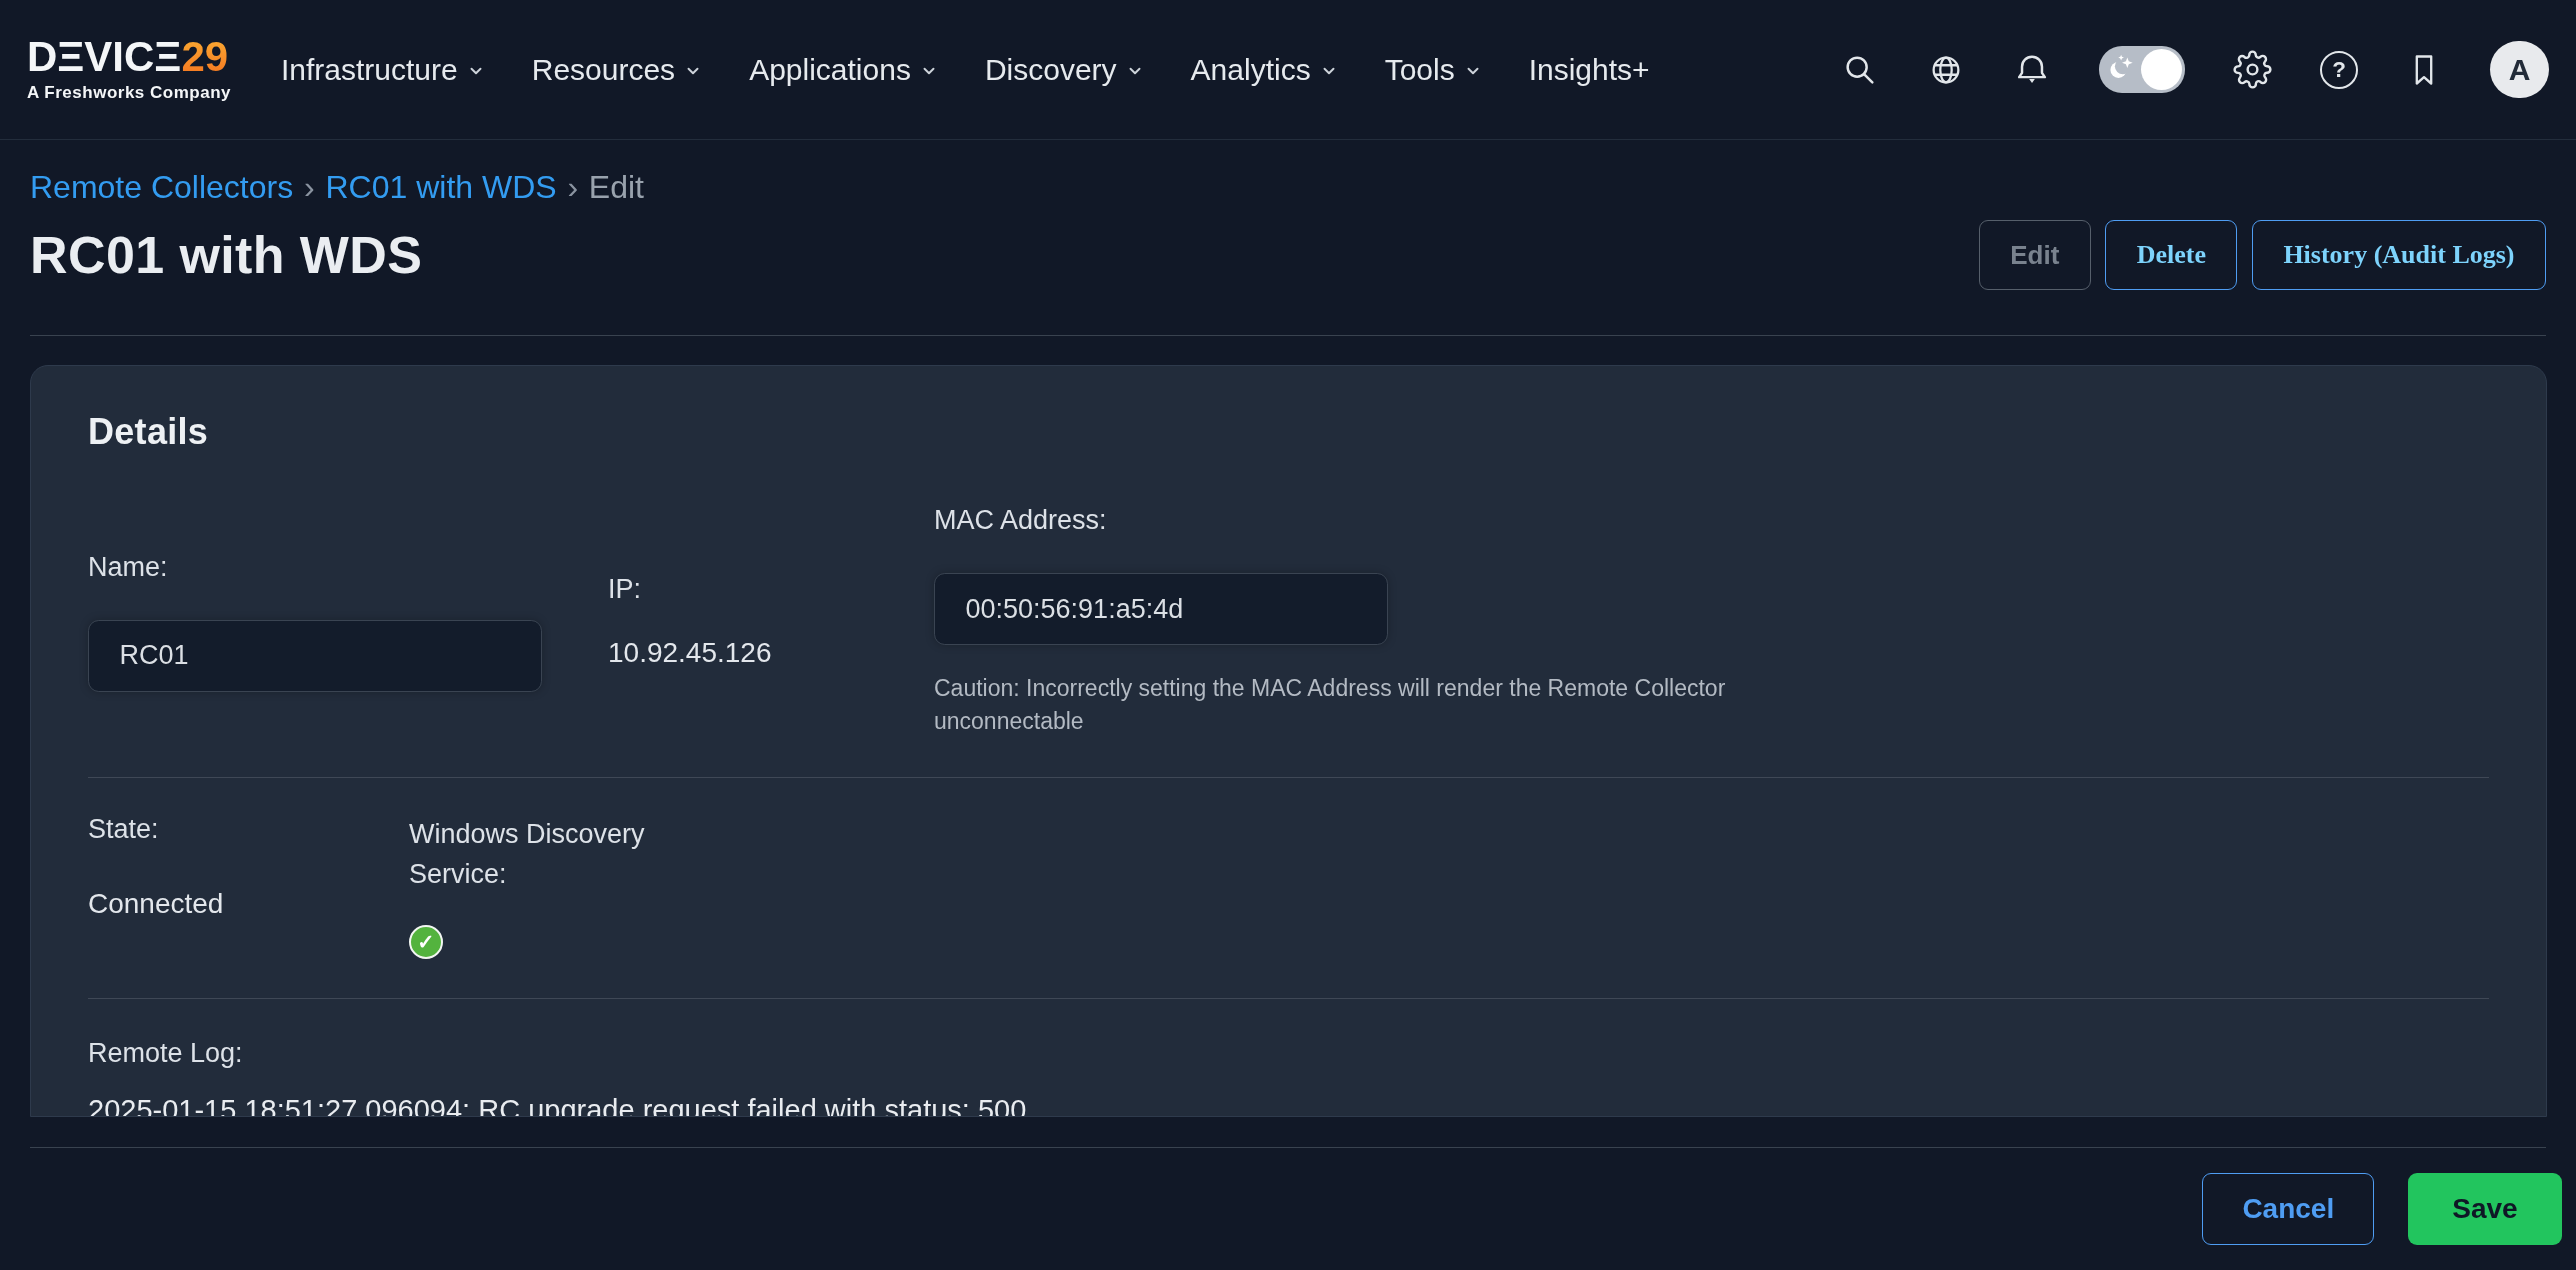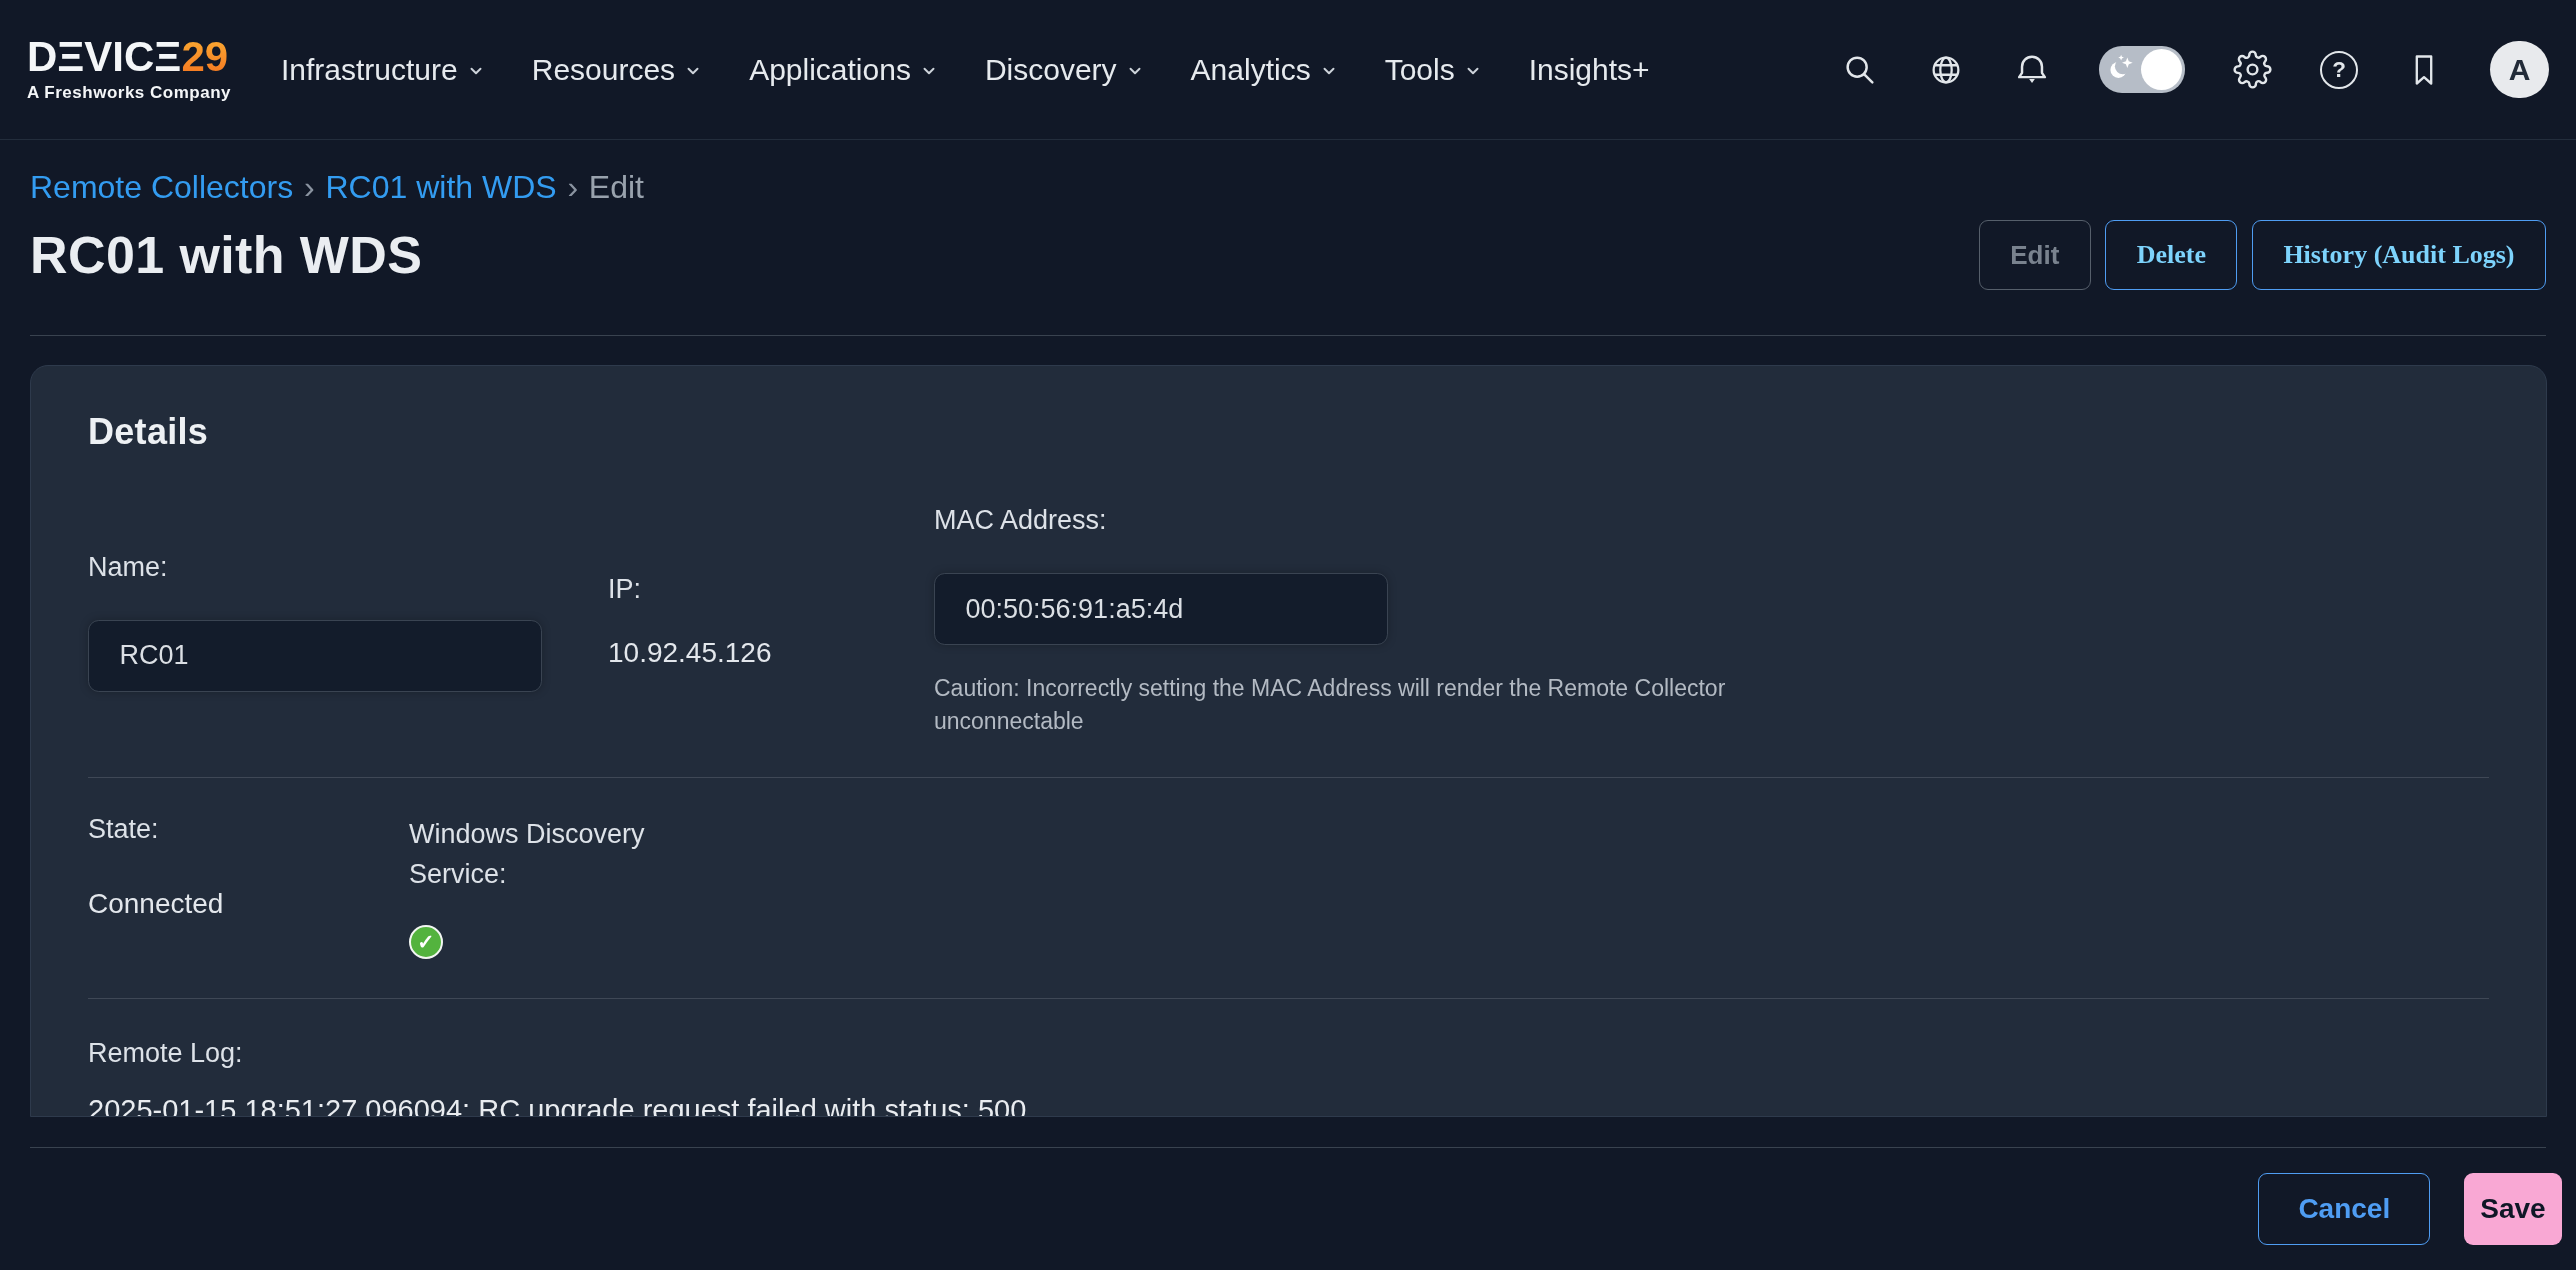--- a/index.html
+++ b/index.html
@@ -79,21 +79,21 @@
   .log-label { margin-top:39px; }
   .log-value { margin-top:25px; font-size:29px; color:#e9ecf0; }
   
   .footer {
     flex:1; display:flex; align-items:center; justify-content:flex-end;
     gap:34px; padding:0 14.4px 0 30px; position:relative; background:#111827;
   }
   .footer::before { content:''; position:absolute; top:0; left:30px; right:30px; border-top:1.8px solid #39424f; }
   .btn-footer { height:72px; border-radius:9px; font-size:28px; font-family:inherit; cursor:pointer; }
   .btn-cancel { padding:0 39px; background:transparent; border:1.8px solid #4f9df3; color:#4f9df3; font-weight:600; }
-  .btn-save { padding:0 16px; background:#f9a8d4; border:none; color:#0f1726; font-weight:700; }
+  .btn-save { padding:0 44px; background:#22c55e; border:none; color:#0f1726; font-weight:700; }
   svg { display:block; }
 </style>
 </head>
 <body>
 
 <nav class="topnav">
   <div class="logo">
     <div class="logo-line"><span class="logo-brand">DΞVICΞ</span><span class="logo-accent">29</span></div>
     <div class="logo-tag">A Freshworks Company</div>
   </div>

